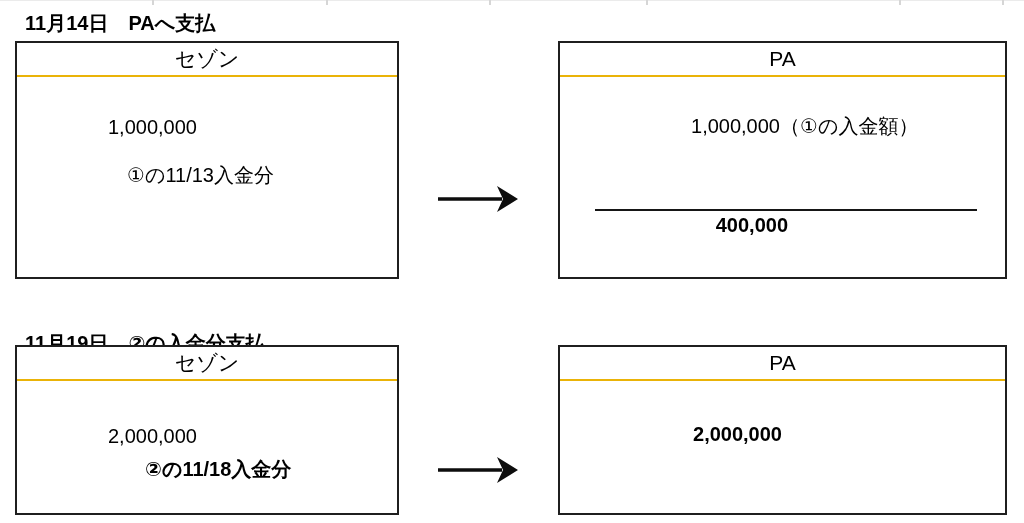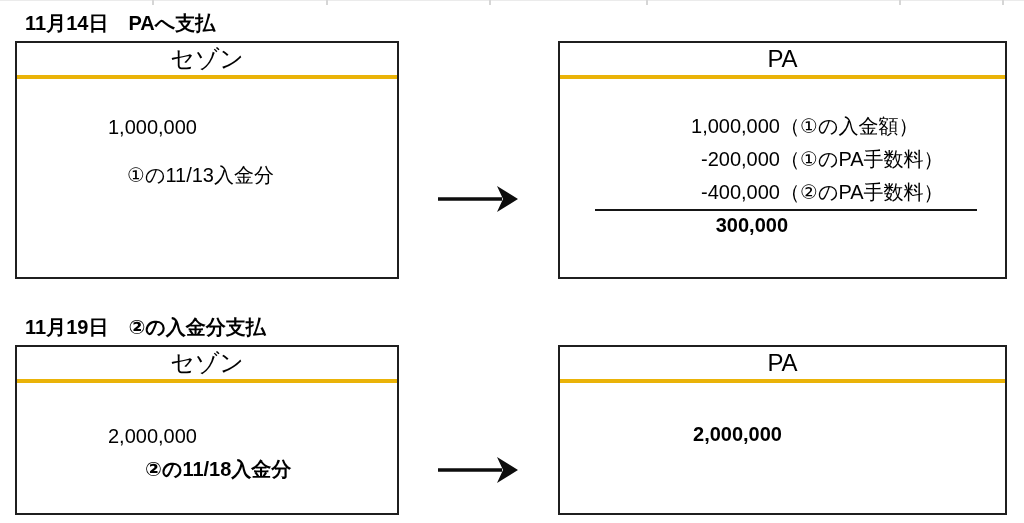--- a/index.html
+++ b/index.html
@@ -13,34 +13,34 @@
   .topline{position:absolute;left:0;top:0;width:1024px;height:1px;background:#ebebeb;}
   .stub{position:absolute;top:0;width:2px;height:5px;background:#d6d6d6;}
   .stub.s1{left:152px}.stub.s2{left:326px}.stub.s3{left:489px}
   .stub.s4{left:646px}.stub.s5{left:899px}.stub.s6{left:1002px}
 
   .sec-title{
     position:absolute;left:25px;font-size:20px;font-weight:bold;
     line-height:22px;white-space:pre;letter-spacing:0px;
   }
   .sec-title.t1{top:12px;}
-  .sec-title.t2{top:316px;}
+  .sec-title.t2{top:332px;}
 
   .box{
     position:absolute;background:#fff;border:2px solid #1f1f1f;box-sizing:border-box;
   }
   .box.tl{left:15px;top:41px;width:384px;height:238px;}
   .box.tr{left:558px;top:41px;width:449px;height:238px;}
   .box.bl{left:15px;top:345px;width:384px;height:170px;}
   .box.br{left:558px;top:345px;width:449px;height:170px;}
 
   .box-header{
-    height:32px;border-bottom:4px solid #eab308;
+    height:32px;border-bottom:2px solid #eab308;
     display:flex;align-items:center;justify-content:center;
-    font-size:24px;line-height:32px;
+    font-size:21px;line-height:32px;
   }
 
   .bline{position:absolute;font-size:20px;line-height:22px;white-space:pre;}
   
   .tl-amt{left:91px;top:73px;}
   .tl-desc{left:110px;top:105px;margin-top:16px;}
   .bl-amt{left:91px;top:78px;}
   .bl-desc{left:128px;top:111px;font-weight:bold;}
 
   
@@ -86,31 +86,23 @@
     <polygon points="61,3 82,16 61,29 67,16" fill="#0d0d0d"></polygon>
   </svg>
 
   <div class="box tr">
     <div class="box-header">PA</div>
 
     <div class="rrow r1">
       <span class="amt">1,000,000</span>
       <span class="note">（①の入金額）</span>
     </div>
-    <div class="rrow r2">
-      <span class="amt">-200,000</span>
-      <span class="note">（①のPA手数料）</span>
-    </div>
-    <div class="rrow r3">
-      <span class="amt">-400,000</span>
-      <span class="note">（②のPA手数料）</span>
-    </div>
 
     <div class="total-rule"></div>
-    <div class="total-row">300,000</div>
+    <div class="total-row">400,000</div>
   </div>
 
   <div class="sec-title t2">11月19日　②の入金分支払</div>
 
   <div class="box bl">
     <div class="box-header">セゾン</div>
     <div class="bline bl-amt">2,000,000</div>
     <div class="bline bl-desc">②の11/18入金分</div>
   </div>
 

